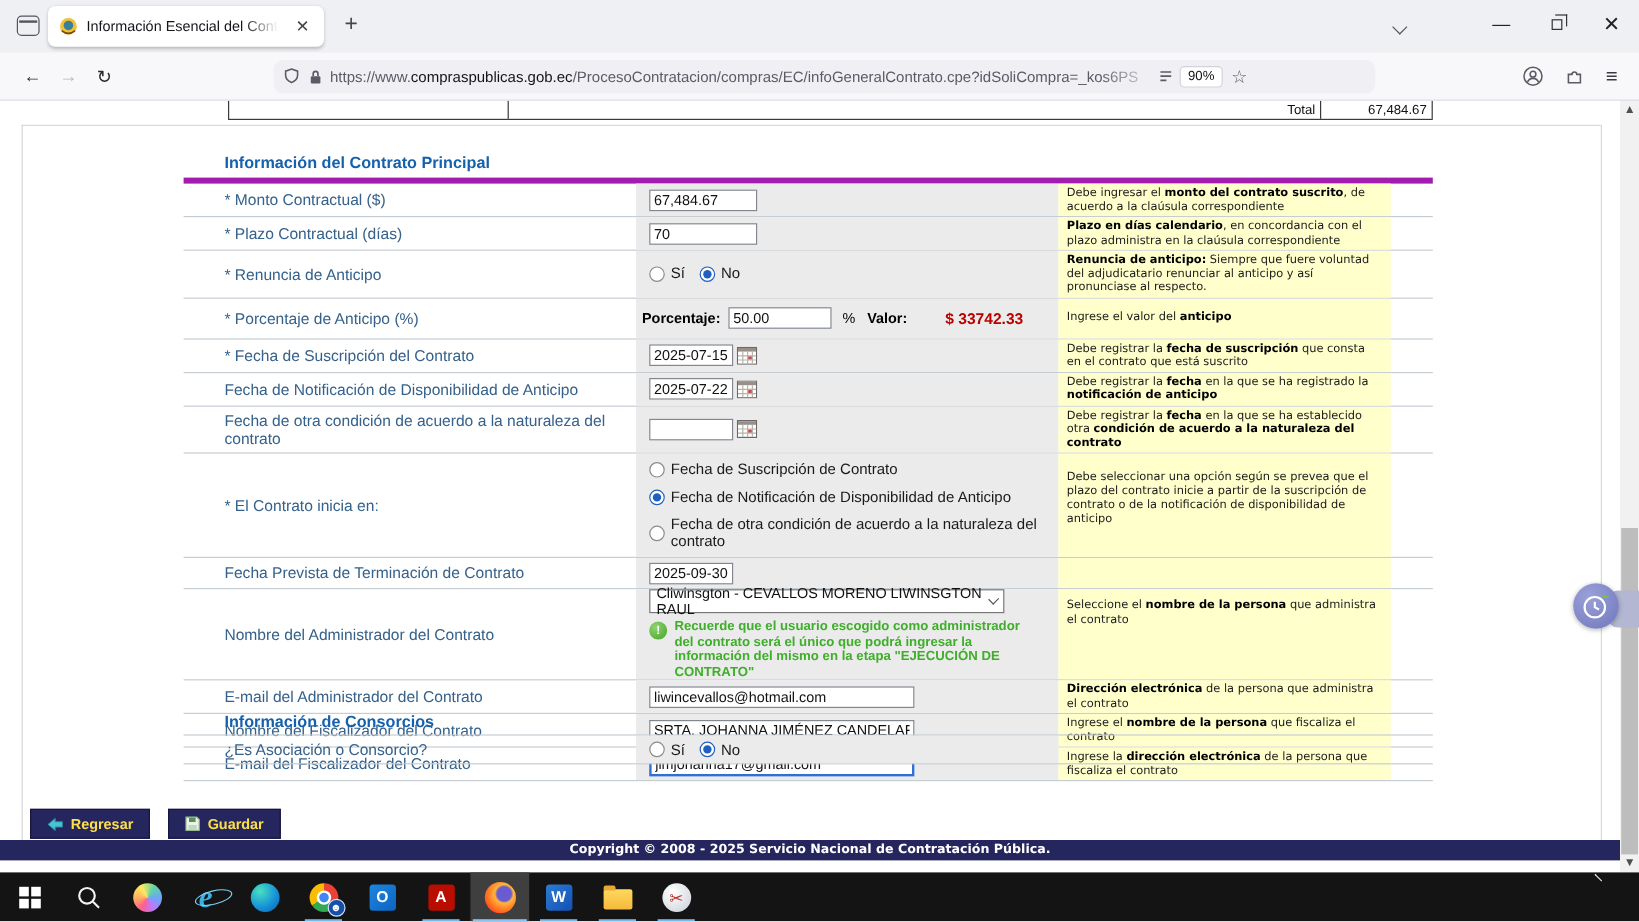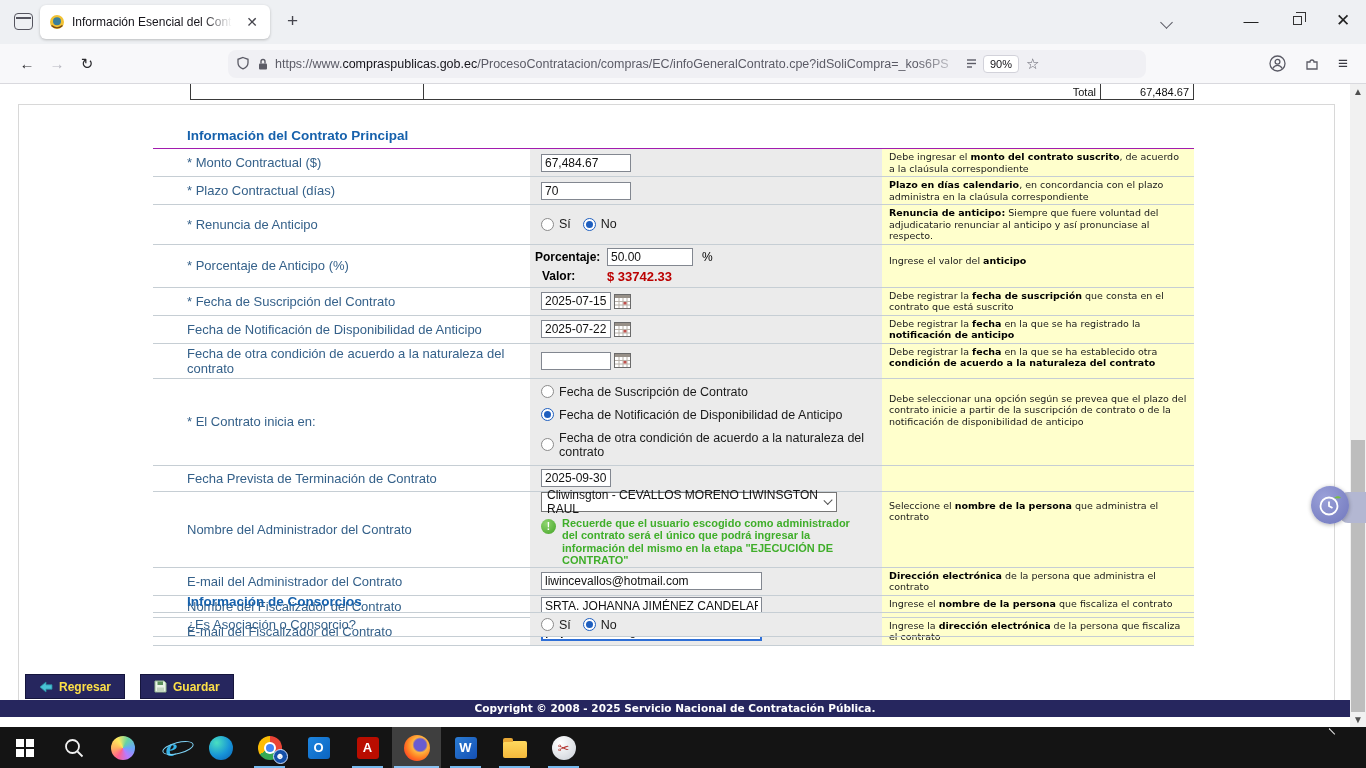--- a/index.html
+++ b/index.html
@@ -37,40 +37,40 @@
   .hamb { font-size:17px; color:#3a3a42; }
 
   
   .content { position:absolute; top:84px; left:0; width:1350px; height:643px; background:#fff; overflow:hidden; }
   .vline { position:absolute; width:1px; background:#d8d8d8; top:20px; height:598px; }
   .hr1 { position:absolute; top:20px; left:18px; width:1316px; height:1px; background:#d8d8d8; }
   .totalfrag { position:absolute; left:190px; top:0; display:flex; height:16px; border-left:1px solid #3a3a3a; border-bottom:1px solid #3a3a3a; font-size:11px; color:#111; }
   .tcellf { border-right:1px solid #3a3a3a; display:flex; align-items:center; justify-content:flex-end; padding:0 4px; }
   .sectitle { position:absolute; left:187px; font-size:13.5px; font-weight:bold; color:#1661ac; }
 
-  .ftable { position:absolute; left:153px; top:64px; width:1041px; border-top:1px solid #a21caf; }
+  .ftable { position:absolute; left:153px; top:64px; width:1041px; border-top:5px solid #a21caf; }
   .ctable { position:absolute; left:153px; top:528px; width:1041px; border-top:1px solid #c6ced4; }
   .trow { display:flex; border-bottom:1px solid #c6ced4; }
   .c-label { width:377px; padding:2px 12px 2px 34px; display:flex; align-items:center; color:#35618a; font-size:13px; line-height:15px; }
   .c-mid { width:352px; background:#ebebeb; display:flex; align-items:center; padding-left:11px; }
-  .c-help { width:312px; background:#ffffcc; font-family:"DejaVu Sans",sans-serif; font-size:9.5px; line-height:11.5px; color:#1a1a1a; padding:2px 7px; }
+  .c-help { width:277px; background:#ffffcc; font-family:"DejaVu Sans",sans-serif; font-size:9.5px; line-height:11.5px; color:#1a1a1a; padding:2px 7px; }
   .c-help b { color:#000; }
   .h24{min-height:24px}.h25{min-height:25px}.h34{min-height:34px}.h32{min-height:32px}.h75{min-height:75px}.h26{min-height:26px}.h68{min-height:68px}.h21{min-height:21px}.h22{min-height:22px}.h23{min-height:23px}
 
   .inp { height:18px; border:1px solid #828790; background:#fff; font:12px "Liberation Sans",sans-serif; padding:0 3px; color:#111; }
   .w90{width:90px}.w70{width:70px}.w68{width:86px}.w221{width:221px}
   .inp.focus { border:2px solid #2f6fd6; height:20px; }
   .calbtn { margin-left:3px; display:inline-flex; }
   .radio { width:13px; height:13px; border-radius:50%; border:1px solid #8b8b8b; background:#fff; display:inline-block; position:relative; flex:none; }
   .radio.on { border-color:#1f5fbf; }
   .radio.on::after { content:""; position:absolute; inset:2px; border-radius:50%; background:#1f5fbf; }
   .rlabel { font-size:12.5px; color:#1a1a1a; margin:0 12px 0 5px; }
   .radcol { flex-direction:column; align-items:flex-start; justify-content:center; gap:9px; padding-top:6px; padding-bottom:6px; }
   .radopt { display:flex; align-items:center; }
-  .pctgrid { display:flex; flex-direction:column; gap:3px; width:100%; padding:3px 0; }
+  .pctgrid { display:flex; flex-direction:row; gap:3px; width:100%; padding:3px 0; }
   .pctline { display:flex; align-items:center; }
   .blbl { font-weight:bold; font-size:12px; color:#000; width:72px; }
   .valred { font-weight:bold; font-size:13px; color:#bb0000; }
   .sel { width:296px; height:20px; border:1px solid #767676; background:#fff; font-size:12px; color:#111; display:flex; align-items:center; justify-content:space-between; padding:0 5px; }
   .selchev { width:7px; height:7px; border-right:1.5px solid #555; border-bottom:1.5px solid #555; transform:rotate(45deg); margin-top:-3px; }
   .admincol { flex-direction:column; align-items:flex-start; justify-content:center; gap:5px; }
   .note { display:flex; gap:6px; width:320px; }
   .noteicon { width:15px; height:15px; border-radius:50%; background:radial-gradient(circle at 35% 30%, #8ed46f, #44a426); color:#fff; font-size:10px; font-weight:bold; text-align:center; line-height:15px; flex:none; margin-top:2px; }
   .notetext { color:#3fae2a; font-size:11px; line-height:12.5px; font-weight:bold; }
 

